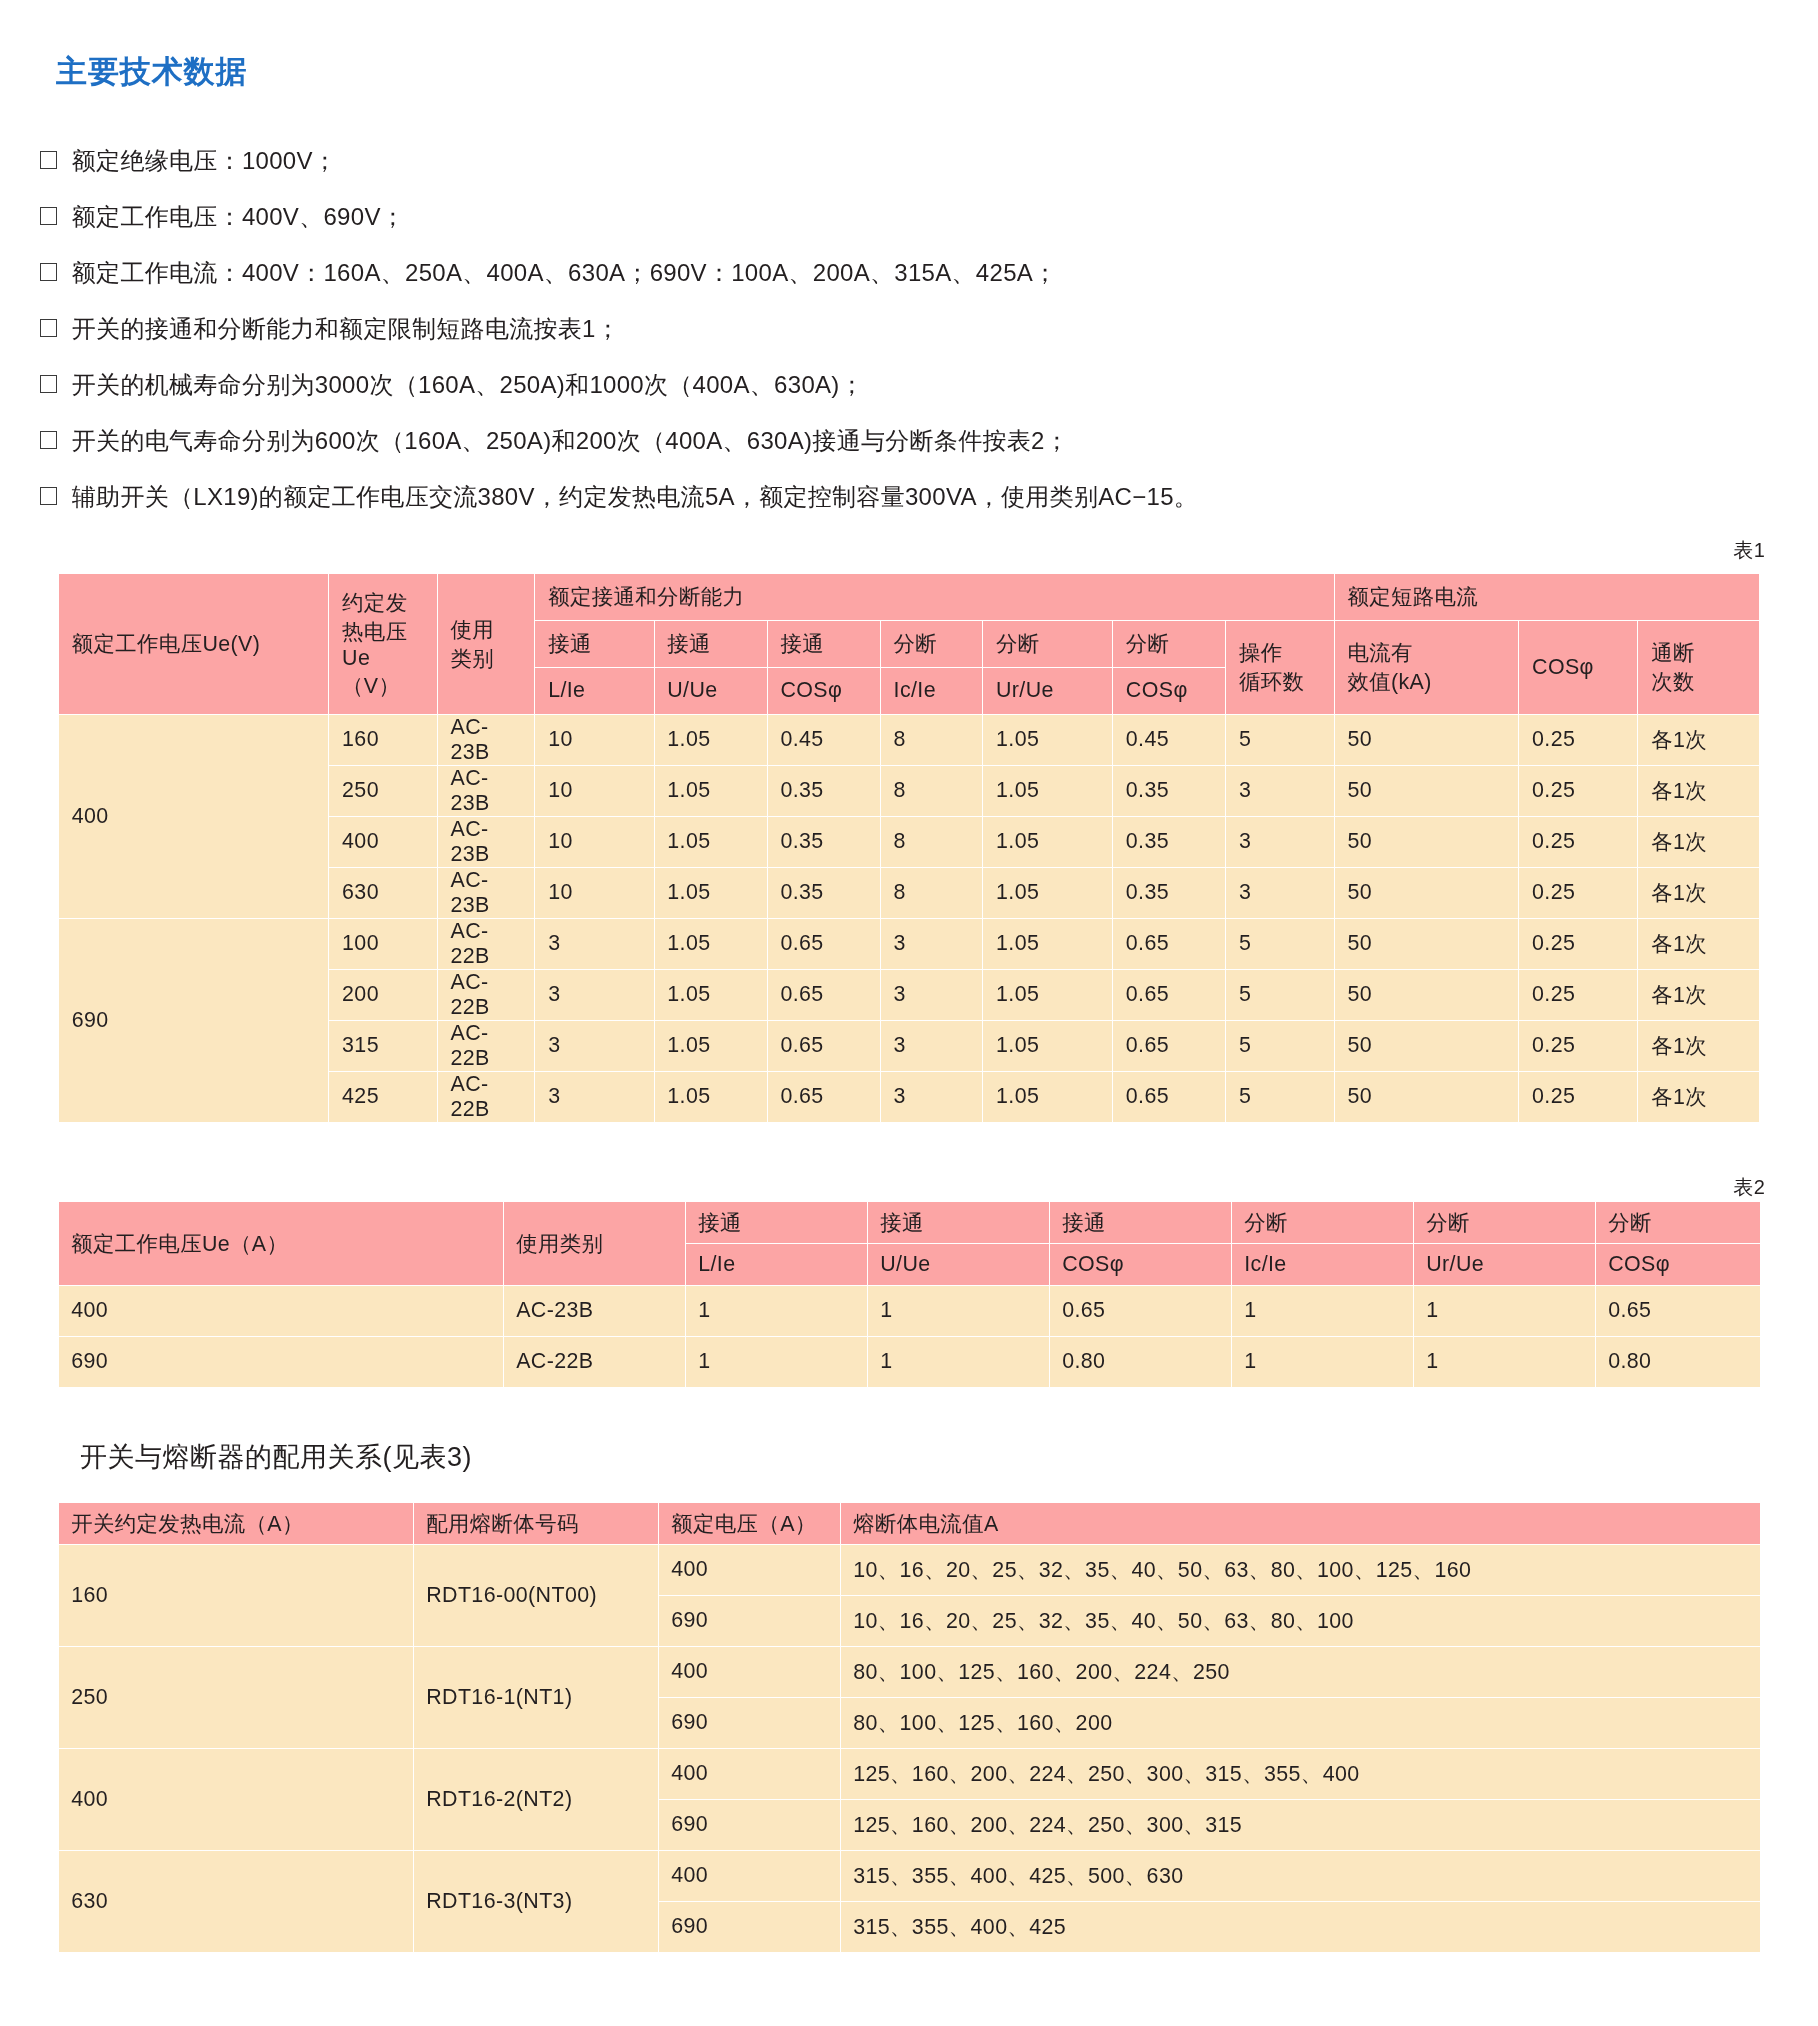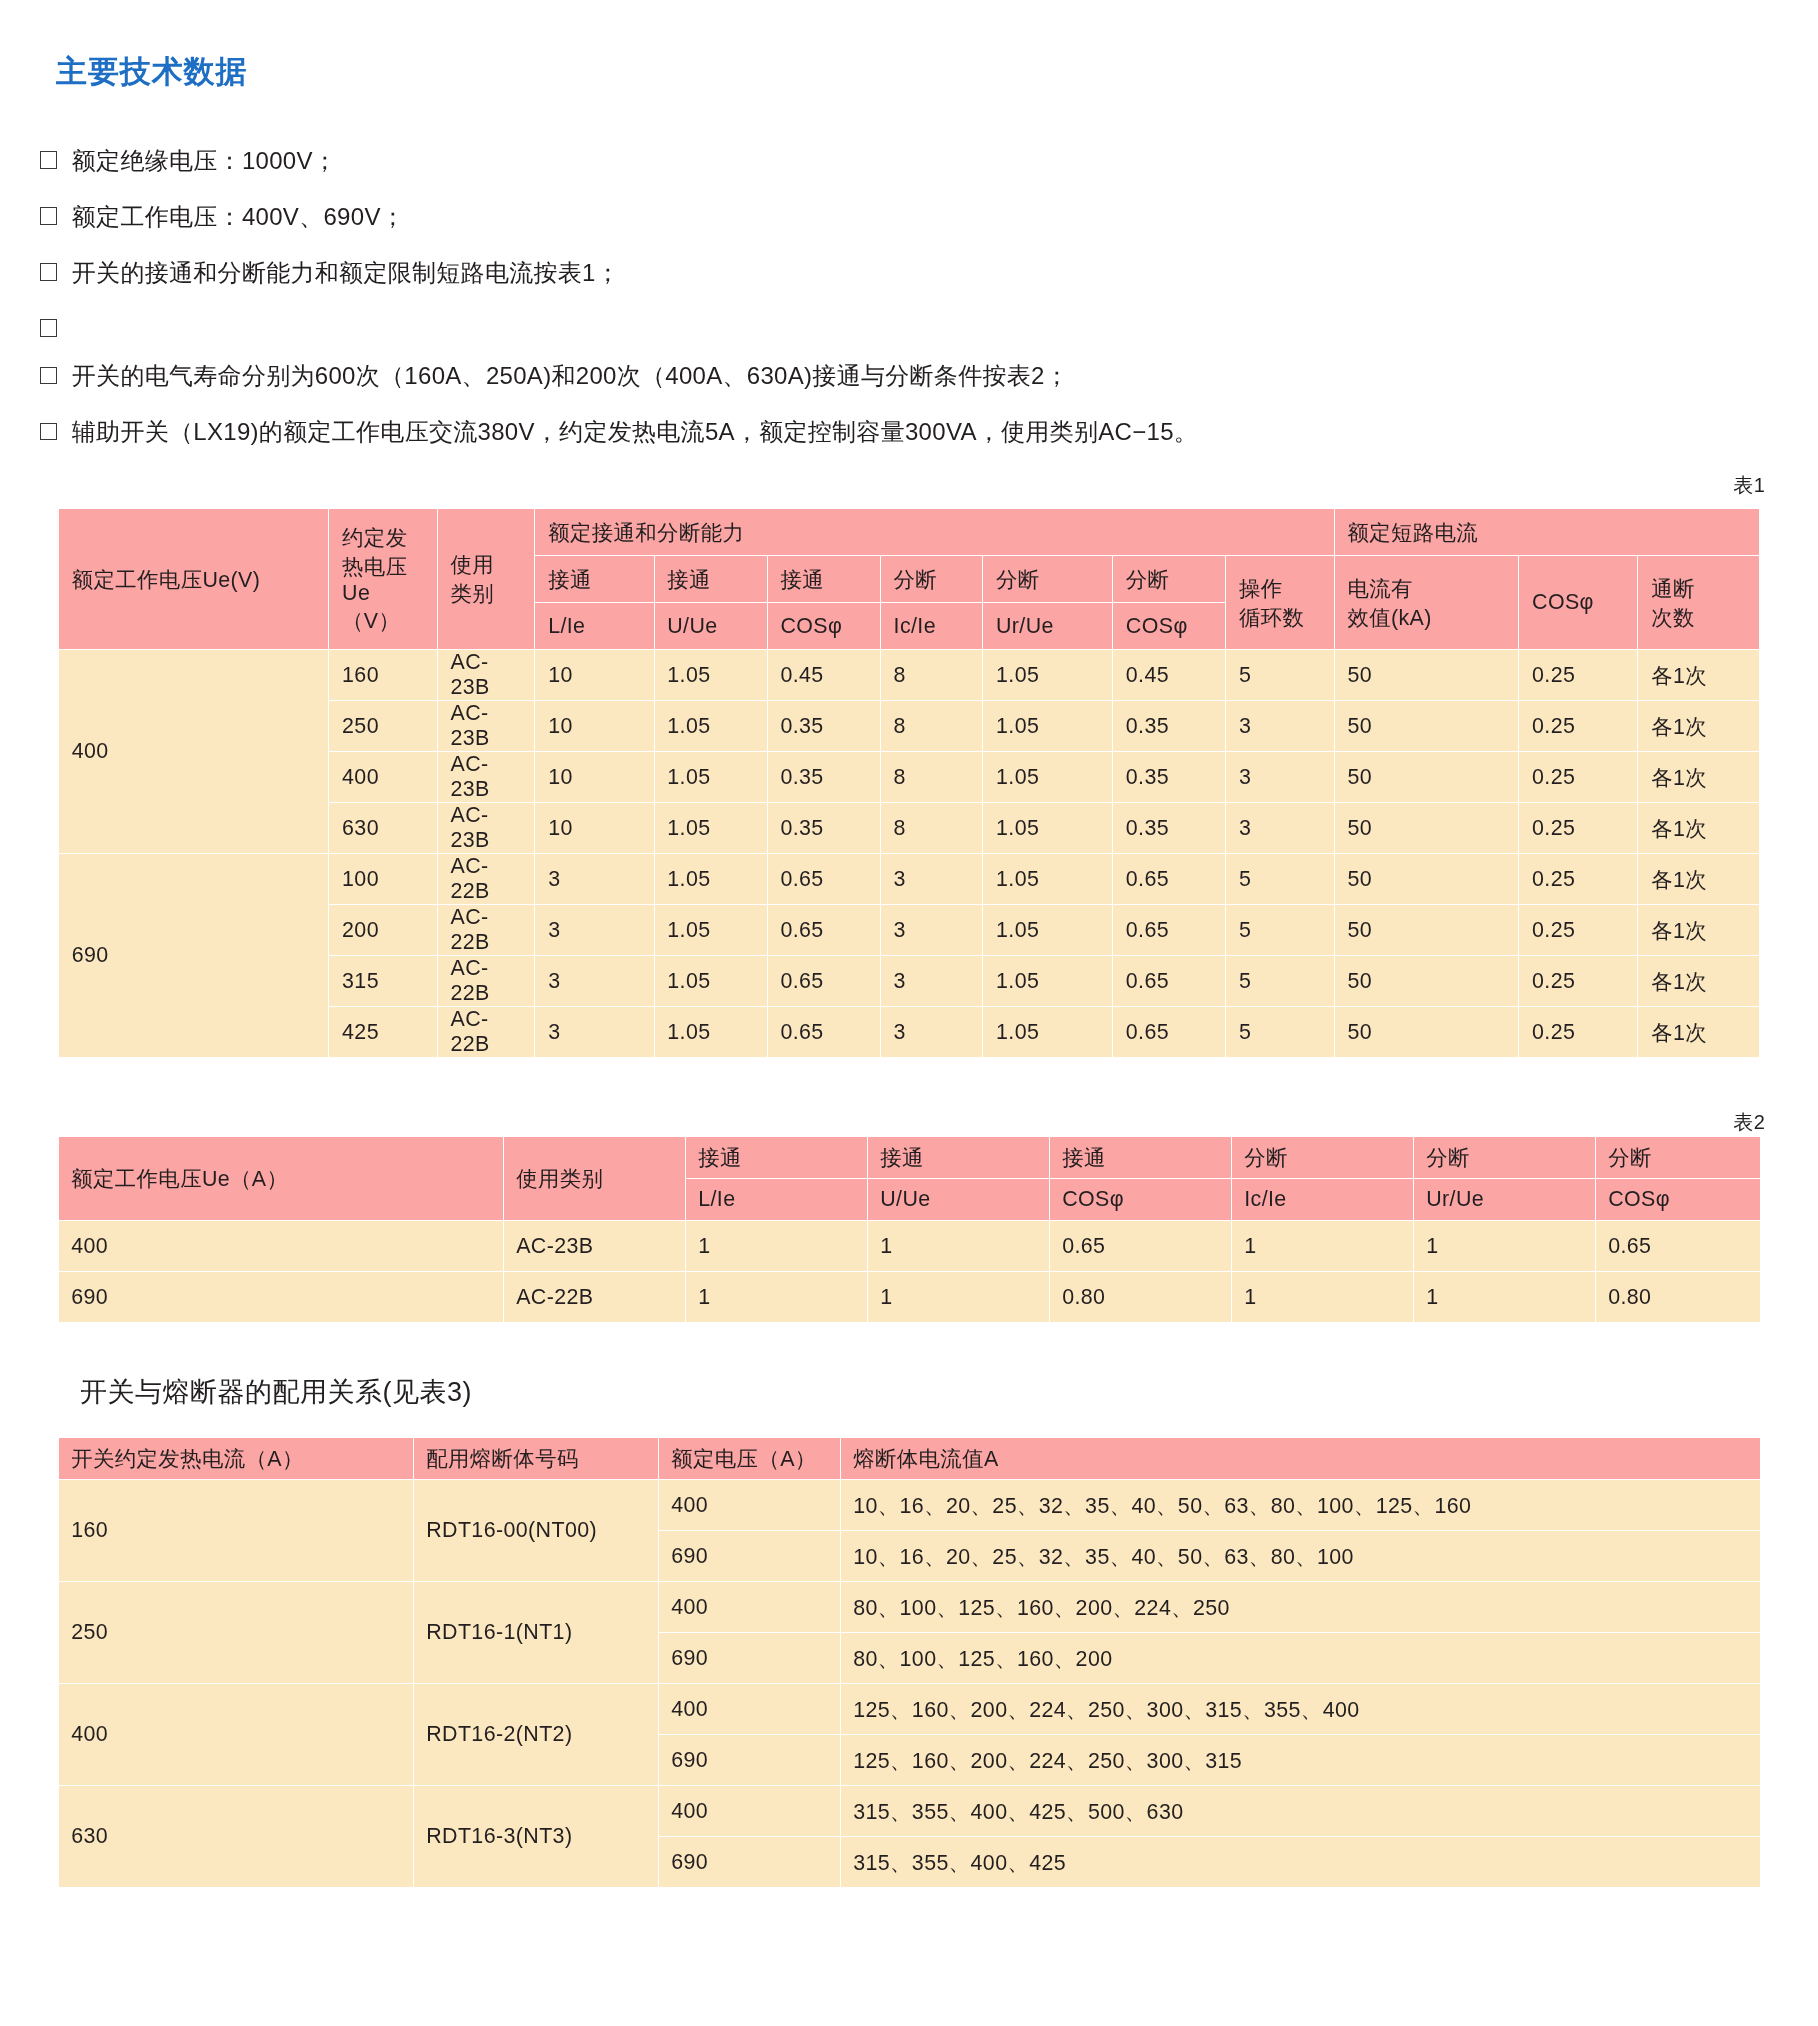--- a/index.html
+++ b/index.html
@@ -108,24 +108,29 @@
     <li>
       <span class="checkbox"></span>
       <span>额定绝缘电压：1000V；</span>
     </li>
     <li>
       <span class="checkbox"></span>
       <span>额定工作电压：400V、690V；</span>
     </li>
     <li>
       <span class="checkbox"></span>
+      <span>额定工作电流：400V：160A、250A、400A、630A；690V：100A、200A、315A、425A；</span>
+    </li>
+    <li>
+      <span class="checkbox"></span>
       <span>开关的接通和分断能力和额定限制短路电流按表1；</span>
     </li>
     <li>
       <span class="checkbox"></span>
+      <span>开关的机械寿命分别为3000次（160A、250A)和1000次（400A、630A)；</span>
     </li>
     <li>
       <span class="checkbox"></span>
       <span>开关的电气寿命分别为600次（160A、250A)和200次（400A、630A)接通与分断条件按表2；</span>
     </li>
     <li>
       <span class="checkbox"></span>
       <span>辅助开关（LX19)的额定工作电压交流380V，约定发热电流5A，额定控制容量300VA，使用类别AC−15。</span>
     </li>
   </ul>

